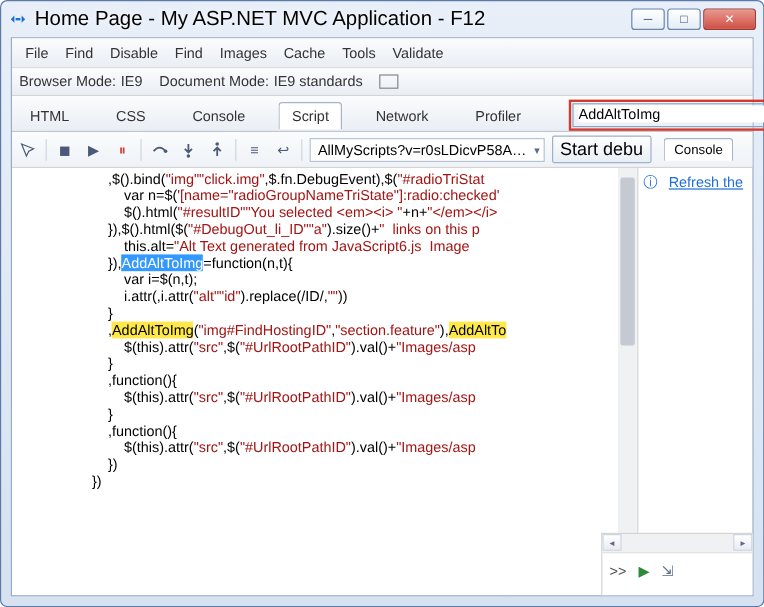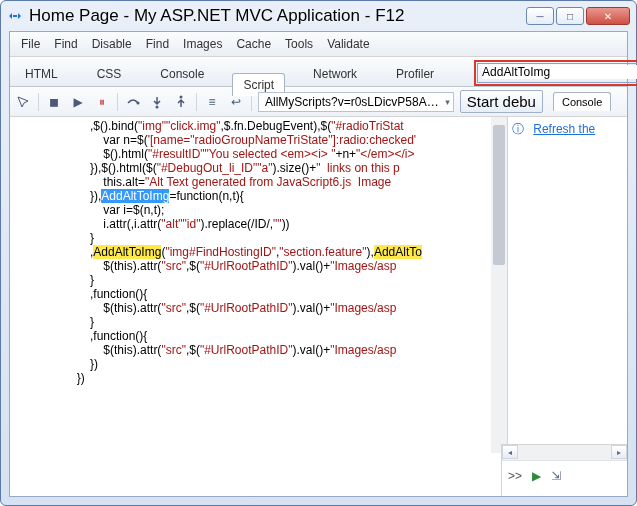--- a/index.html
+++ b/index.html
@@ -21,21 +21,21 @@
 .menubar { display:flex; gap:0; padding:2px 4px; border-bottom:1px solid #d4d4d4; background:linear-gradient(#fbfcfd,#e9eef5);}
 .menubar span { padding:3px 7px; color:#333; }
 
 .moderow { display:flex; align-items:center; padding:4px 6px; border-bottom:1px solid #d4d4d4; background:linear-gradient(#fbfcfd,#e9eef5); gap:4px; font-size:11px;}
 .moderow .label { color:#333;}
 .moderow .val { color:#333; padding-right:10px;}
 .mode-icon { width:16px; height:12px; border:1px solid #888; display:inline-block;}
 
 .tabrow { display:flex; align-items:center; padding:3px 4px 0 4px; background:linear-gradient(#fbfcfd,#e9eef5); border-bottom:1px solid #bfc7d2; gap:17px;}
 .tab { padding:4px 10px; color:#333; border:1px solid transparent; border-bottom:none; border-radius:3px 3px 0 0;}
-.tab.active { background:#fff; border-color:#a8b4c6; position:relative; top:11px;}
+.tab.active { background:#fff; border-color:#a8b4c6; position:relative; top:0;}
 .searchwrap { margin-left:12px; border:2px solid #d63a2d; padding:1px; display:flex; align-items:center;}
 .searchbox { width:200px; height:20px; border:1px solid #8aa3c3; padding:1px 16px 1px 4px; font-size:12px; position:relative;}
 .searchbox input { border:none; outline:none; width:170px; font-size:12px;}
 .clear-x { position:absolute; right:3px; top:2px; color:#8a98ad; cursor:pointer;}
 .navarrows { display:flex; gap:2px; margin-left:6px;}
 .arrow { width:18px;height:18px; display:flex;align-items:center;justify-content:center;}
 
 .toolbar { display:flex; align-items:center; padding:3px 4px; gap:6px; background:linear-gradient(#fbfcfd,#eef2f7); border-bottom:1px solid #d4d4d4;}
 .tbtn { width:18px; height:18px; display:flex;align-items:center;justify-content:center; color:#4a5a78;}
 .tsep { width:1px; height:18px; background:#cfd6e0;}
@@ -43,21 +43,21 @@
 .tdrop::after { content:"▾"; position:absolute; right:3px; color:#5a6a88; font-size:9px;}
 .startbtn { border:1px solid #9fb0c8; padding:2px 6px; background:linear-gradient(#fdfefe,#e8eef6); font-size:15px; border-radius:2px;}
 .console-tab { border:1px solid #a8b4c6; border-bottom:none; padding:3px 8px; background:#fff; border-radius:3px 3px 0 0; margin-left:4px; font-size:11px;}
 
 .body-area { display:flex; height: calc(100% - 128px); }
 .code { flex:1; overflow:hidden; font-family: Consolas, monospace; font-size:12px; white-space:pre; padding:2px 0 2px 50px; position:relative; color:#000;}
 .code .k { color:#000000;}
 .code .s { color:#a31515;}
 .code .hl-blue { background:#3399ff; color:#fff;}
 .code .hl-yel { background:#ffe94a;}
-.side { width:120px; border-left:1px solid #d4d4d4; padding:4px 4px; font-family: Consolas, monospace; font-size:12px;}
+.side { width:96px; border-left:1px solid #d4d4d4; padding:4px 4px; font-family: Consolas, monospace; font-size:12px;}
 .side .info-icon { color:#1e6fd6; display:inline-block; width:14px;}
 .side .refresh { color:#1e6fd6; text-decoration:underline;}
 
 .vscroll { position:absolute; right:0; top:0; bottom:0; width:16px; background:#f0f1f3;}
 .vthumb { position:absolute; right:2px; width:12px; background:#c4c9d2; border-radius:2px;}
 
 .bottom-console { position:absolute; bottom:0; right:0; width:126px; height:52px; border-top:1px solid #d4d4d4; border-left:1px solid #d4d4d4; background:#fff;}
 .bottom-console .hscroll { height:16px; background:#f0f1f3; border-bottom:1px solid #e0e3e8; position:relative;}
 .bottom-console .hbtn { width:16px;height:14px; border:1px solid #cfd6e0; background:linear-gradient(#fff,#e7ecf3); position:absolute; top:0; display:flex;align-items:center;justify-content:center; font-size:8px; color:#5a6a88;}
 .bottom-console .ctrls { display:flex; align-items:center; gap:10px; padding:8px 6px; font-size:13px; color:#555;}
@@ -85,20 +85,27 @@
       <span>File</span>
       <span>Find</span>
       <span>Disable</span>
       <span>Find</span>
       <span>Images</span>
       <span>Cache</span>
       <span>Tools</span>
       <span>Validate</span>
     </div>
 
+    <div class="moderow">
+      <span class="label">Browser Mode:</span>
+      <span class="val">IE9</span>
+      <span class="label">Document Mode:</span>
+      <span class="val">IE9 standards</span>
+      <span class="mode-icon"></span>
+    </div>
 
     <div class="tabrow">
       <span class="tab">HTML</span>
       <span class="tab">CSS</span>
       <span class="tab">Console</span>
       <span class="tab active">Script</span>
       <span class="tab">Network</span>
       <span class="tab">Profiler</span>
       <div class="searchwrap">
         <div class="searchbox">

